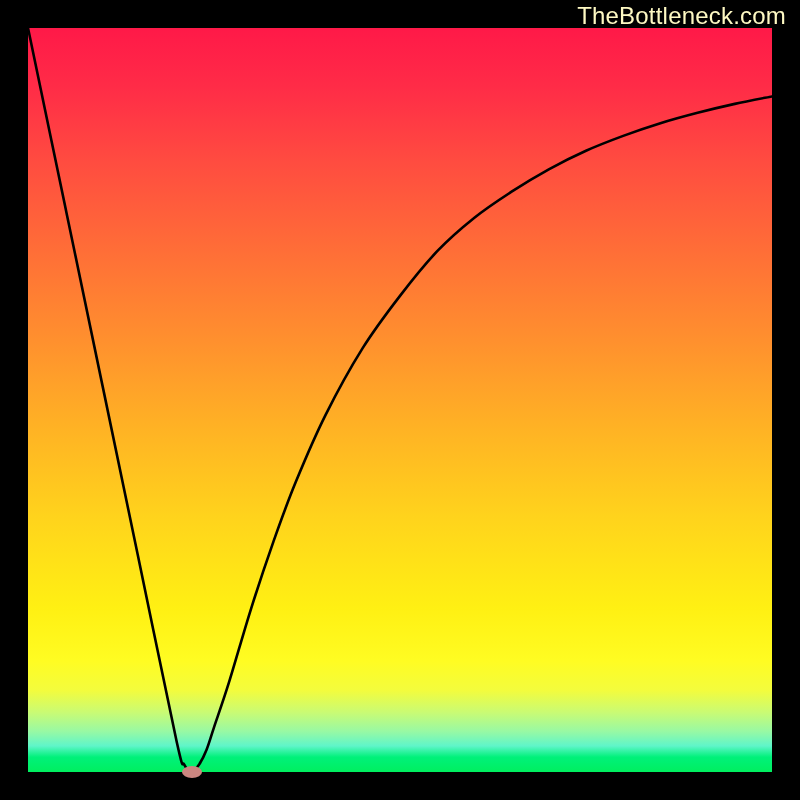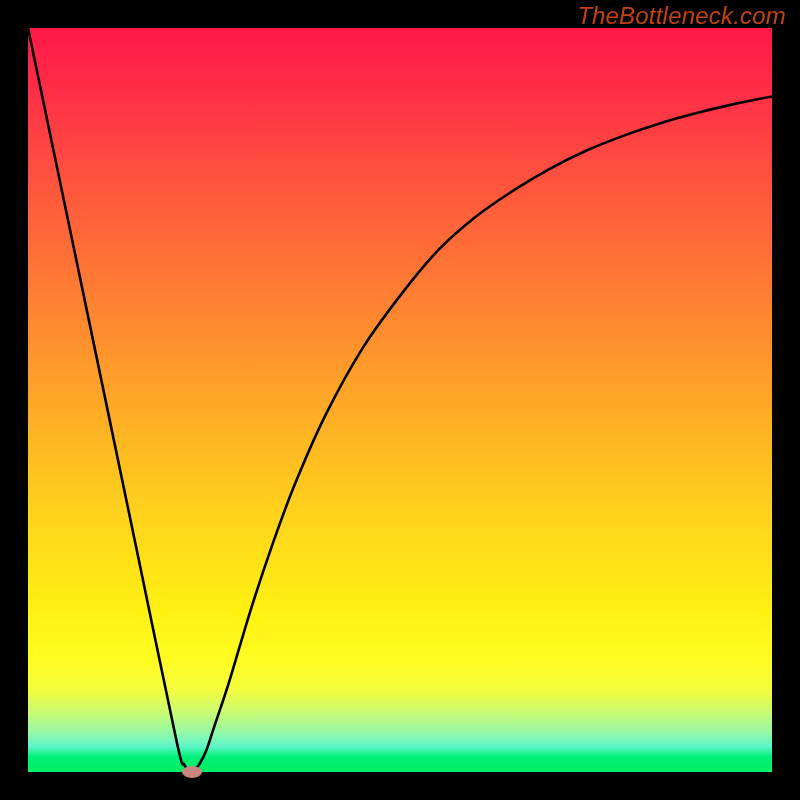--- a/index.html
+++ b/index.html
@@ -14,25 +14,24 @@
   .outer {
     position: relative;
     width: 800px;
     height: 800px;
     background: #000;
   }
   .watermark {
     position: absolute;
     top: 2px;
     right: 14px;
-    color: #c2410c;
+    color: #fef9c3;
     font-size: 24px;
     font-weight: 500;
     letter-spacing: 0.2px;
-    font-style: italic;
   }
   .plot {
     position: absolute;
     left: 28px;
     top: 28px;
     width: 744px;
     height: 744px;
   }
   .gradient {
     position: absolute;

